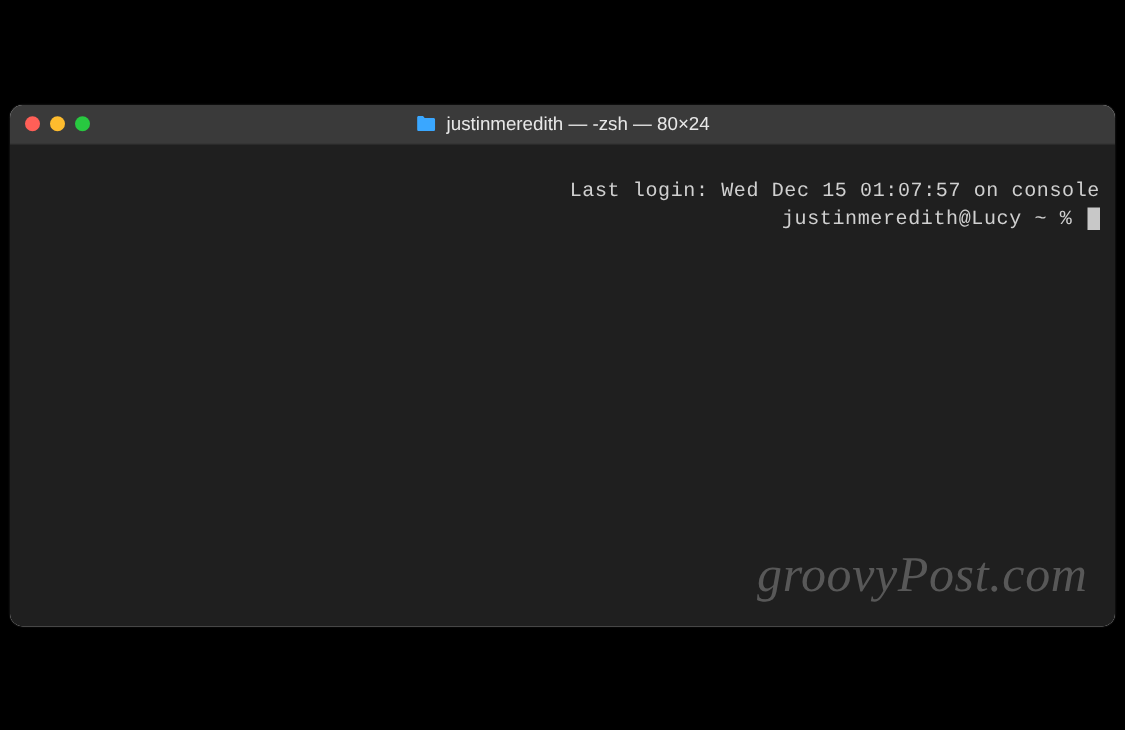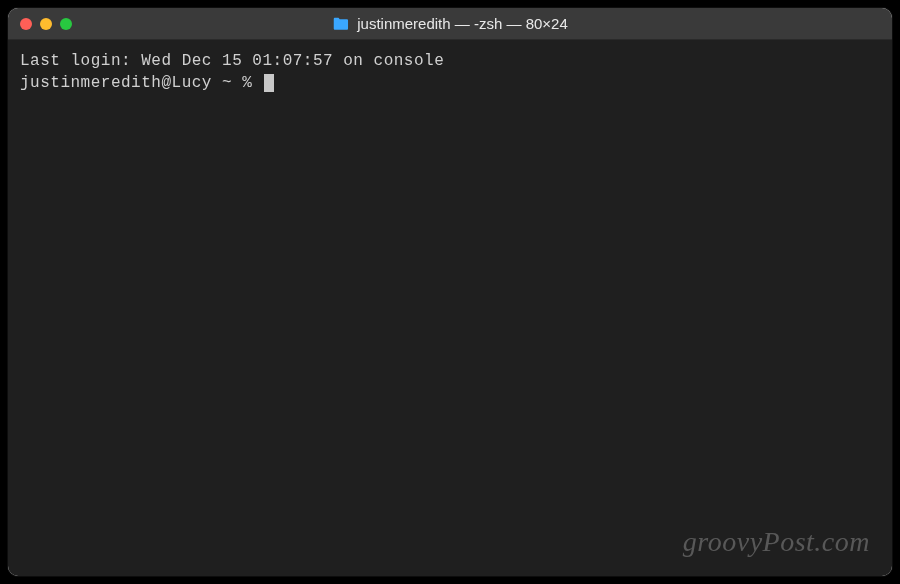--- a/index.html
+++ b/index.html
@@ -11,28 +11,29 @@
       background: #000;
       width: 900px;
       height: 584px;
       display: flex;
       align-items: center;
       justify-content: center;
       font-family: 'SF Mono', Menlo, Monaco, 'Courier New', monospace;
     }
     .window {
       width: 884px;
-      height: 568px;
+      height: 417px;
       background: #ffffff;
       border-radius: 10px;
       overflow: hidden;
       box-shadow: 0 0 0 1px rgba(255,255,255,0.05);
       display: flex;
       flex-direction: column;
       position: relative;
+      text-align: right;
     }
     .titlebar {
       height: 32px;
       background: #3a3a3a;
       display: flex;
       align-items: center;
       padding: 0 12px;
       position: relative;
       border-bottom: 1px solid #2a2a2a;
     }
@@ -61,21 +62,21 @@
       font-size: 15px;
       font-weight: 500;
     }
     .folder-icon {
       display: inline-flex;
       align-items: center;
     }
     .terminal-body {
       flex: 1;
       background: #1f1f1f;
-      padding: 10px 12px;
+      padding: 26px 12px;
       color: #d0d0d0;
       font-size: 16px;
       line-height: 1.4;
       font-family: 'SF Mono', Menlo, Monaco, 'Courier New', monospace;
       letter-spacing: 0.5px;
     }
     .line {
       white-space: pre;
     }
     .cursor {
@@ -85,21 +86,21 @@
       background: #c8c8c8;
       vertical-align: text-bottom;
       margin-left: 2px;
     }
     .watermark {
       position: absolute;
       bottom: 18px;
       right: 22px;
       color: #6b6b6b;
       font-family: Georgia, 'Times New Roman', serif;
-      font-size: 28px;
+      font-size: 40px;
       font-style: italic;
       letter-spacing: 0.5px;
       opacity: 0.75;
     }
   </style>
 </head>
 <body>
 
 <div class="window">
   <div class="titlebar">

